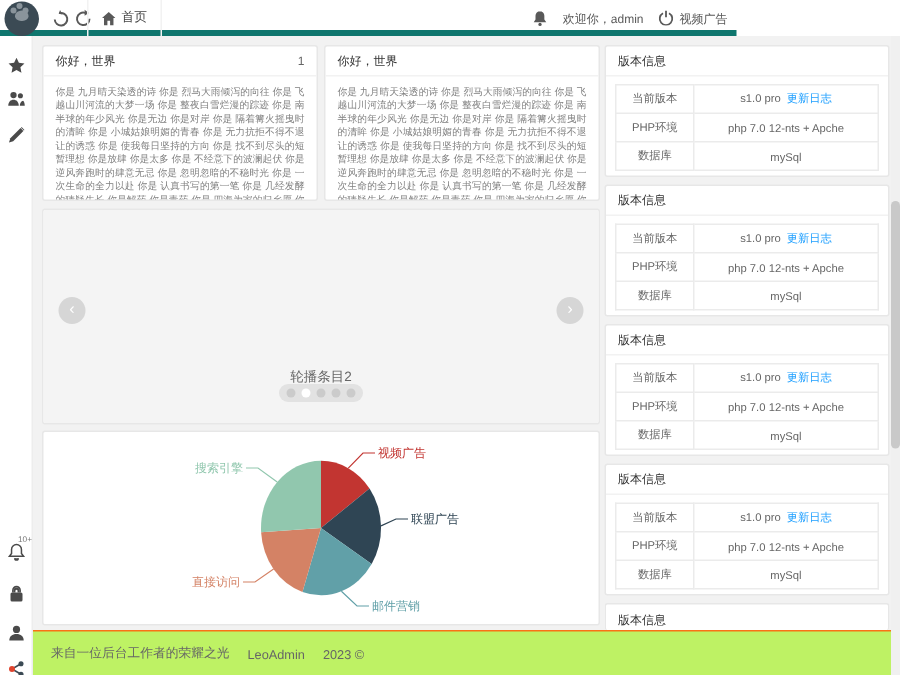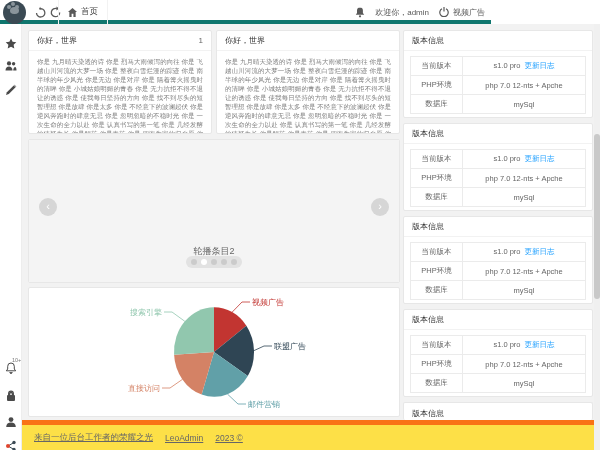--- a/index.html
+++ b/index.html
@@ -70,23 +70,23 @@
   
   .vcard { left:381px; width:190px; height:88px; overflow:hidden;text-align:center; }
   .v1{top:6px;} .v2{top:99px;} .v3{top:192px;} .v4{top:285px;}
   .v5{top:378px; height:18px; border-bottom:none;}
   .vtab { width:176px; margin:5px 6px; border-collapse:collapse; font-size:7.5px; color:#666;border-radius:26px; }
   .vtab td { border:1px solid #ebebeb; padding:4px 6px; height:19px; }
   .vtab td.lab { width:52px; color:#666; }
   .vtab a { color:#1e9fff; text-decoration:none; margin-left:4px; cursor:pointer; }
 
   
-  .footer { position:absolute; left:0; right:0; top:396px; height:30px; background:#fde047;
-    border-top:5px solid #f97316; display:flex; align-items:center; gap:12px;
-    padding-left:12px; font-size:8.5px; color:#666;text-decoration:underline; }
+  .footer { position:absolute; left:0; right:0; top:396px; height:30px; background:#bef264;
+    border-top:1px solid #f97316; display:flex; align-items:center; gap:12px;
+    padding-left:12px; font-size:8.5px; color:#666; }
 
   
   .scroll-track { position:absolute; right:0; top:0; width:6px; height:426px; background:#f0f0f0; }
   .scroll-thumb { position:absolute; right:0; top:110px; width:6px; height:165px;
     background:#c9c9c9; border-radius:3px; cursor:grab; }
 </style>
 </head>
 <body>
 
 <div class="stage">

